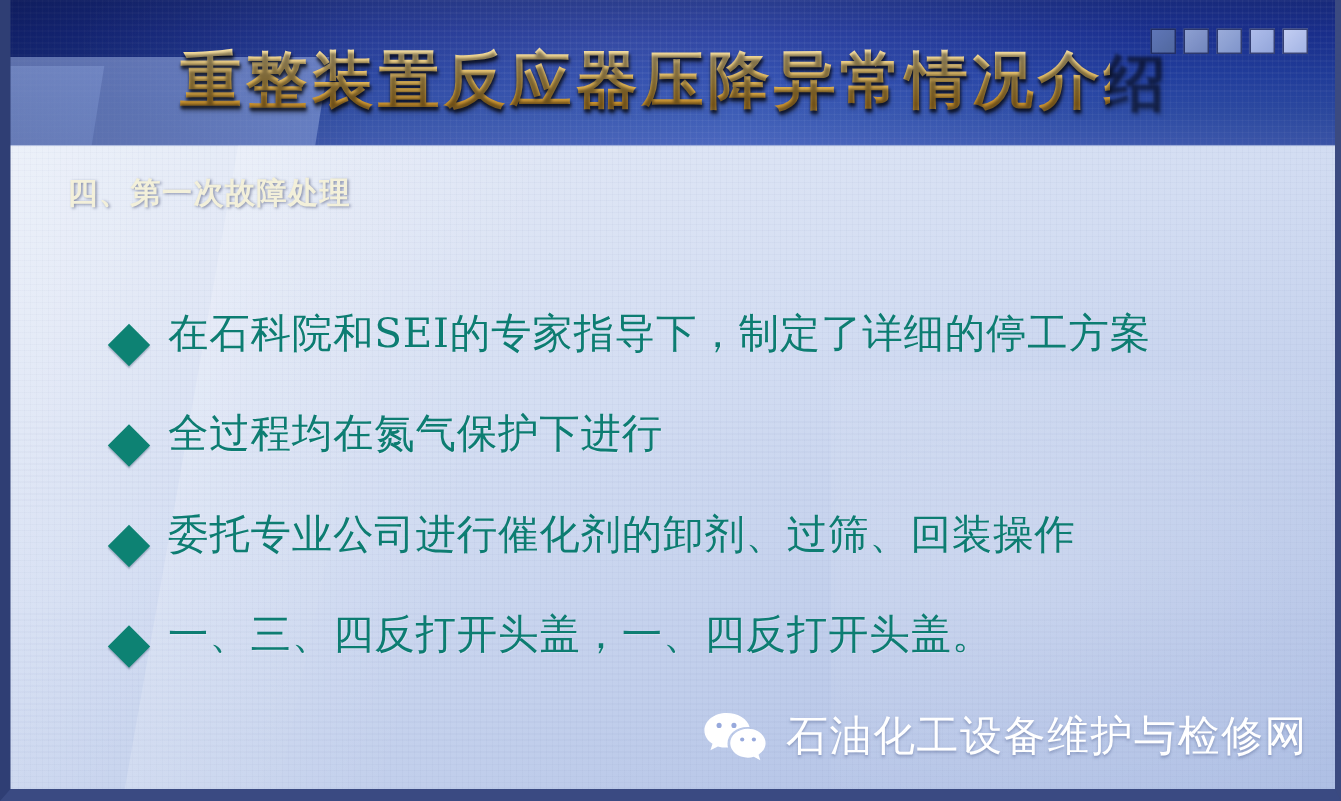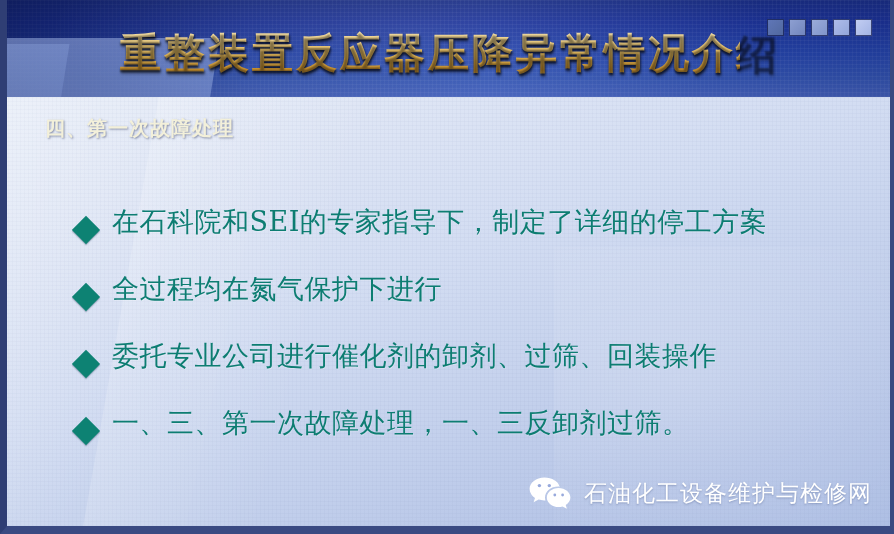--- a/index.html
+++ b/index.html
@@ -225,21 +225,21 @@
     right: 22px;
     bottom: 24px;
     display: flex;
     align-items: center;
     gap: 12px;
     z-index: 8;
   }
   #wechat-icon { width: 44px; height: 34px; display: block; }
   #watermark-label {
     font-family: "DejaVu Sans", "Liberation Sans", sans-serif;
-    font-size: 23px;
+    font-size: 28px;
     color: #ffffff;
     letter-spacing: 1px;
     text-shadow: 0 1px 2px rgba(80,95,140,0.45);
     white-space: nowrap;
   }
 </style>
 </head>
 <body>
 
 <div id="slide">
@@ -281,21 +281,21 @@
         <span class="bullet-text">全过程均在氮气保护下进行</span>
       </div>
 
       <div class="bullet-row">
         <span class="bullet-marker"></span>
         <span class="bullet-text">委托专业公司进行催化剂的卸剂、过筛、回装操作</span>
       </div>
 
       <div class="bullet-row">
         <span class="bullet-marker"></span>
-        <span class="bullet-text">一、三、第一次故障处理，一、三反卸剂过筛。</span>
+        <span class="bullet-text">一、三、四反打开头盖，一、四反打开头盖。</span>
       </div>
 
     </div>
 
     <div id="watermark">
       <span>
         <svg id="wechat-icon" viewBox="0 0 44 34" xmlns="http://www.w3.org/2000/svg">
           <path d="M16.4 1.4C8.2 1.4 1.6 6.6 1.6 13c0 3.6 2.1 6.8 5.4 8.9l-1.4 4.3 5-2.6c1.8.5 3.7.8 5.8.8h1c-.3-.9-.4-1.8-.4-2.8 0-6.1 5.9-11 13.2-11 .5 0 1 0 1.5.1C30.4 5.4 24 1.4 16.4 1.4z" fill="#ffffff"></path>
           <circle cx="11.4" cy="9.6" r="1.7" fill="#97a9dc"></circle>
           <circle cx="21.3" cy="9.6" r="1.7" fill="#97a9dc"></circle>

